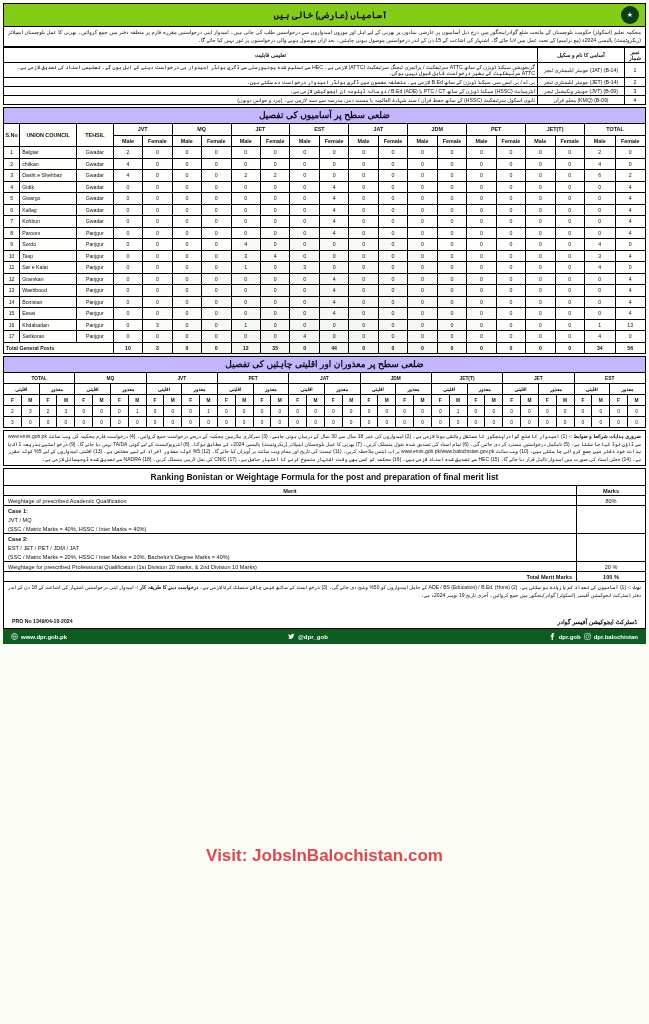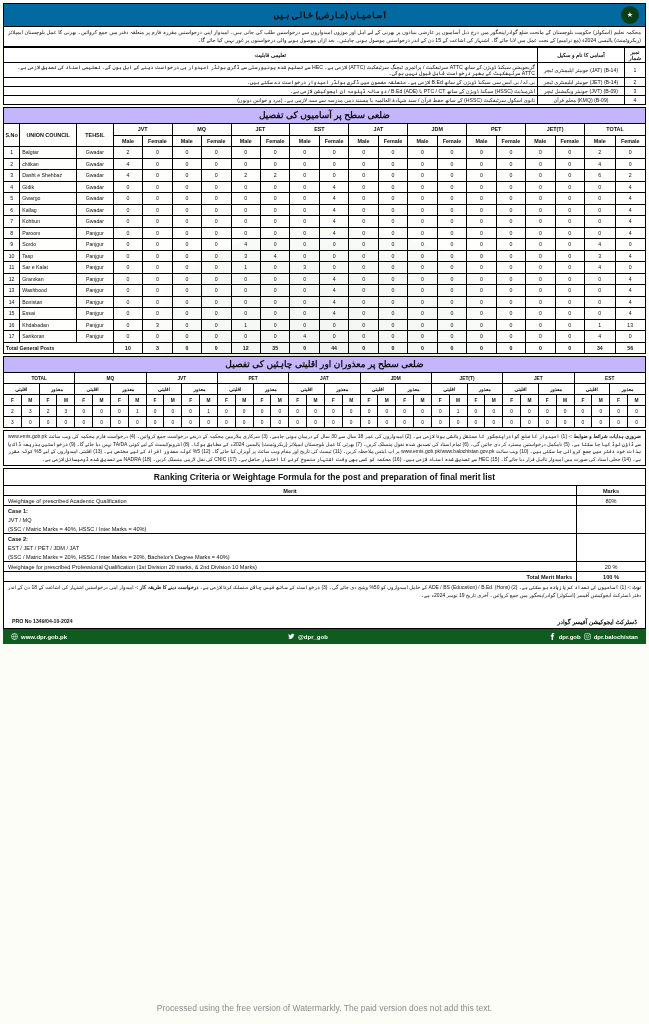--- a/index.html
+++ b/index.html
@@ -39,21 +39,21 @@
     color:rgba(90,140,90,.30);
     z-index:0;
     pointer-events:none;
   }
   .content{position:relative;z-index:2;}
 
   
   .top-header{
     border:1px solid #000;
     margin:3px 3px 0 3px;
-    background:#0369a1;
+    background:#84cc16;
     position:relative;
     height:22px;
     padding-left:12px;
   }
   .hdr-title{
     text-align:center;
     font-size:9px;
     font-weight:bold;
     line-height:22px;
     direction:rtl;
@@ -924,21 +924,21 @@
             <td>0</td>
       </tr>
     </tbody>
       </table>
 
     <div class="instr">
       <b>ضروری ہدایات شرائط و ضوابط :-</b>
       <span>(1) امیدوار کا ضلع گوادر/پنجگور کا مستقل رہائشی ہونا لازمی ہے۔ (2) امیدواروں کی عمر 18 سال سے 30 سال کے درمیان ہونی چاہیے۔ (3) سرکاری ملازمین محکمہ کے ذریعے درخواست جمع کروائیں۔ (4) درخواست فارم محکمہ کی ویب سائٹ www.emis.gob.pk سے ڈاؤن لوڈ کیا جا سکتا ہے۔ (5) نامکمل درخواستیں مسترد کر دی جائیں گی۔ (6) تمام اسناد کی تصدیق شدہ نقول منسلک کریں۔ (7) بھرتی کا عمل بلوچستان ایمپلائز (ریکروٹمنٹ) پالیسی 2024ء کے مطابق ہوگا۔ (8) انٹرویو/ٹیسٹ کے لیے کوئی TA/DA نہیں دیا جائے گا۔ (9) درخواستیں بذریعہ ڈاک یا بذات خود دفتر میں جمع کروائی جا سکتی ہیں۔ (10) ویب سائٹ www.emis.gob.pk/www.balochistan.gov.pk پر اپ ڈیٹس ملاحظہ کریں۔ (11) ٹیسٹ کی تاریخ اور مقام ویب سائٹ پر آویزاں کیا جائے گا۔ (12) 5% کوٹہ معذور افراد کے لیے مختص ہے۔ (13) اقلیتی امیدواروں کے لیے 5% کوٹہ مقرر ہے۔ (14) جعلی اسناد کی صورت میں امیدوار نااہل قرار دیا جائے گا۔ (15) HEC سے تصدیق شدہ اسناد لازمی ہیں۔ (16) محکمہ کو کسی بھی وقت اشتہار منسوخ کرنے کا اختیار حاصل ہے۔ (17) CNIC کی نقل لازمی منسلک کریں۔ (18) NADRA سے تصدیق شدہ ڈومیسائل لازمی ہے۔</span>
     </div>
 
-    <div class="rank-title">Ranking Criteria or Weightage Formula for the post and preparation of final merit list</div>
+    <div class="rank-title">Ranking Bonistan or Weightage Formula for the post and preparation of final merit list</div>
     <table class="rank">
       <tbody>
           <tr>
         <th>Merit</th>
         <th class="marks">Marks</th>
       </tr>
       <tr>
         <td>Weightage of  prescribed Academic Qualification</td>
         <td class="marks">80%</td>
       </tr>
@@ -1012,14 +1012,14 @@
             <rect x="1" y="1" width="14" height="14" rx="4" fill="none" stroke="#fff" stroke-width="1.3"></rect>
             <circle cx="8" cy="8" r="3.4" fill="none" stroke="#fff" stroke-width="1.3"></circle>
             <circle cx="12" cy="4" r="1" fill="#fff"></circle>
           </svg>
         <span>dpr.balochistan</span>
       </span>
     </div>
 
   </div>
 
-  <div class="wmk">Processed using the free version of Watermarkly. The paid version does not add this text.</div>
+  <div class="visit">Visit: JobsInBalochistan.com</div>
 </div>
 
 </body></html>

